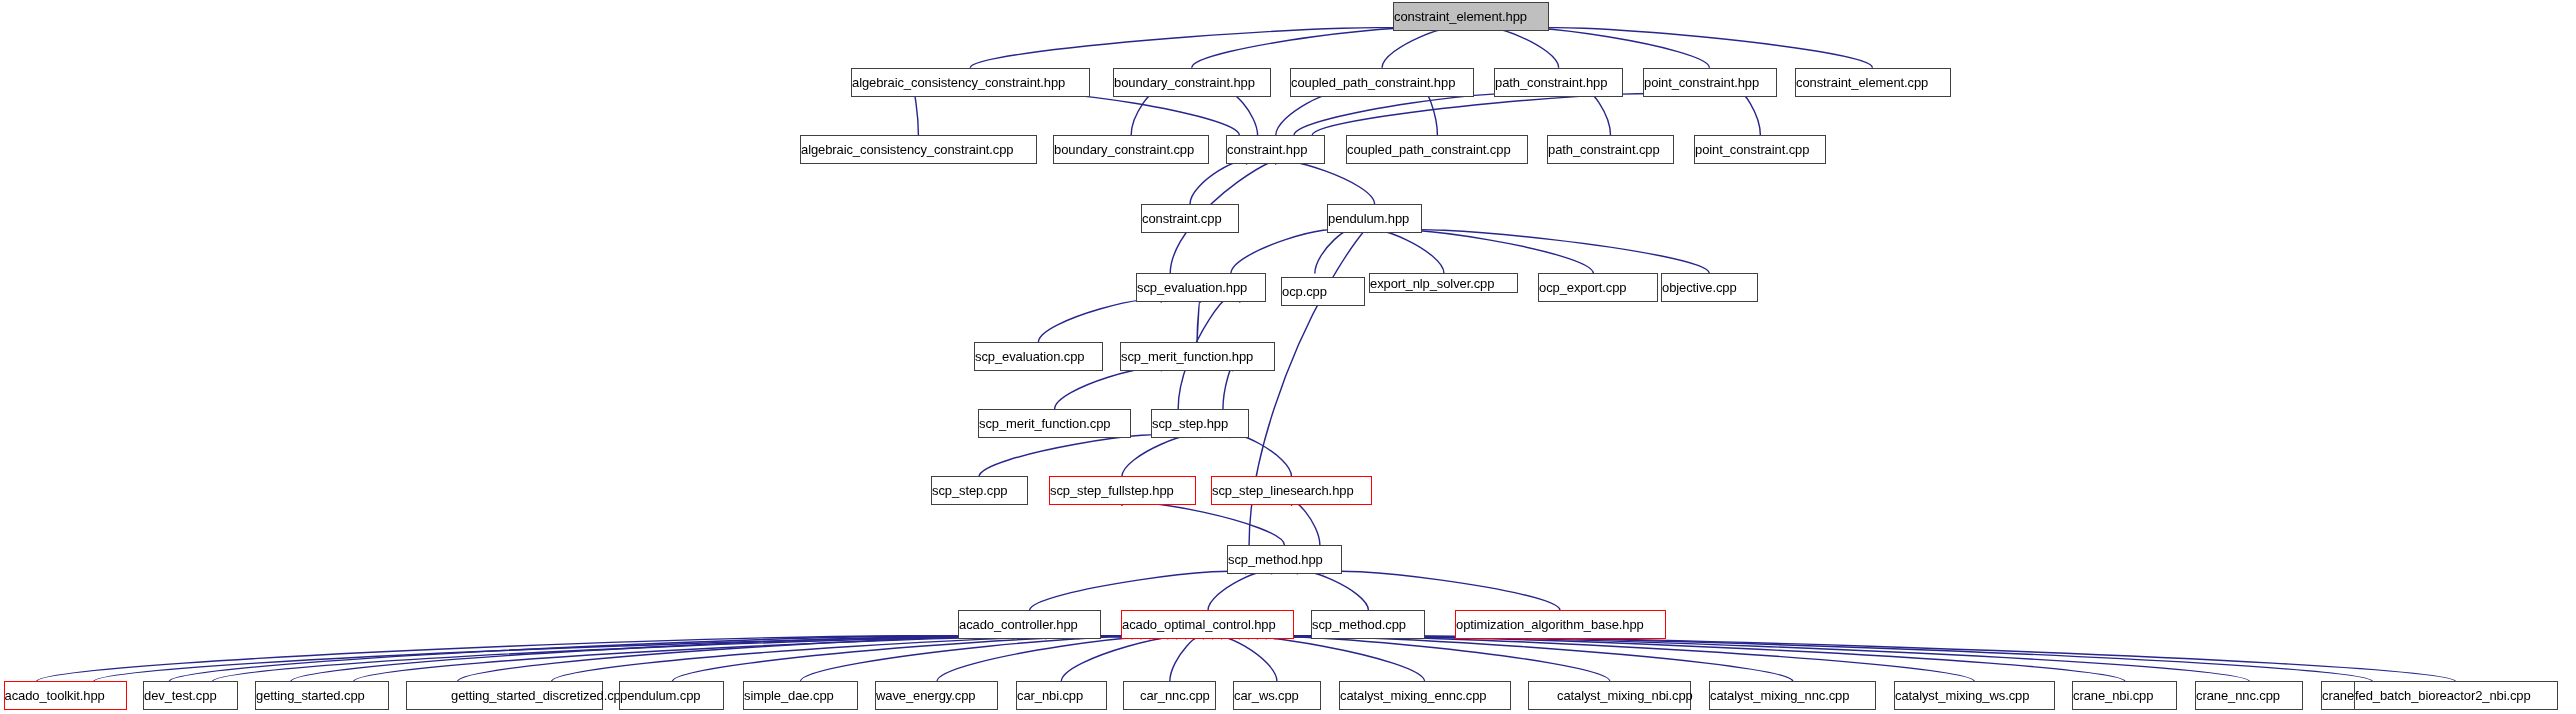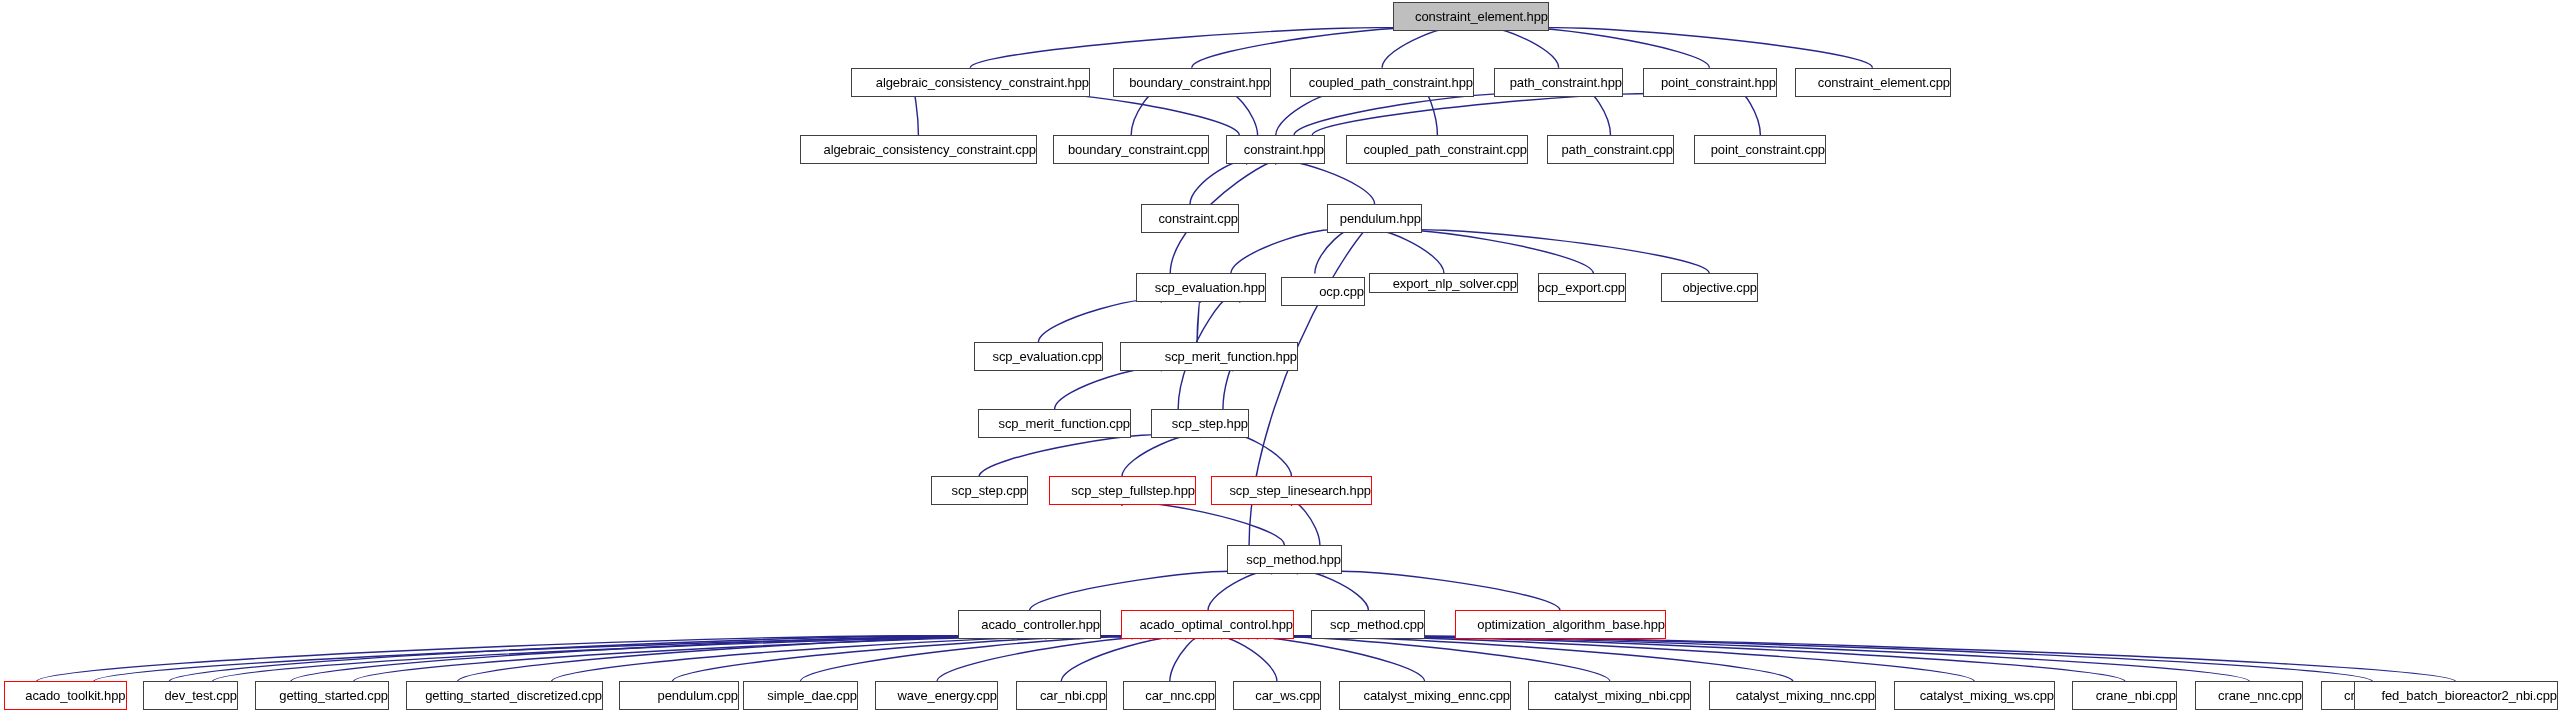--- a/index.html
+++ b/index.html
@@ -21,21 +21,21 @@
     top: 0;
     width: 2576px;
     height: 715px;
     pointer-events: none;
   }
   .node {
     position: absolute;
     box-sizing: border-box;
     display: flex;
     align-items: center;
-    justify-content: flex-end;
+    justify-content: flex-start;
     background: #ffffff;
     border: 0.9px solid #404040;
     color: #000000;
     font-size: 13px;
     line-height: 1;
     white-space: nowrap;
     letter-spacing: -0.1px;
     z-index: 5;
   }
   .node.root {
@@ -171,30 +171,30 @@
       </div>
       <div class="node" style="left: 1136px; top: 273px; width: 130px; height: 29px;">
         <span class="node-label">scp_evaluation.hpp</span>
       </div>
       <div class="node" style="left: 1281px; top: 277px; width: 84px; height: 29px;">
         <span class="node-label">ocp.cpp</span>
       </div>
       <div class="node" style="left: 1369px; top: 273px; width: 149px; height: 20px;">
         <span class="node-label">export_nlp_solver.cpp</span>
       </div>
-      <div class="node" style="left: 1538px; top: 273px; width: 88px; height: 29px;">
+      <div class="node" style="left: 1538px; top: 273px; width: 120px; height: 29px;">
         <span class="node-label">ocp_export.cpp</span>
       </div>
       <div class="node" style="left: 1661px; top: 273px; width: 97px; height: 29px;">
         <span class="node-label">objective.cpp</span>
       </div>
       <div class="node" style="left: 974px; top: 342px; width: 129px; height: 29px;">
         <span class="node-label">scp_evaluation.cpp</span>
       </div>
-      <div class="node" style="left: 1120px; top: 342px; width: 178px; height: 29px; padding-left: 41px;">
+      <div class="node" style="left: 1120px; top: 342px; width: 155px; height: 29px;">
         <span class="node-label">scp_merit_function.hpp</span>
       </div>
       <div class="node" style="left: 978px; top: 409px; width: 153px; height: 29px;">
         <span class="node-label">scp_merit_function.cpp</span>
       </div>
       <div class="node" style="left: 1151px; top: 409px; width: 98px; height: 29px;">
         <span class="node-label">scp_step.hpp</span>
       </div>
       <div class="node" style="left: 931px; top: 476px; width: 97px; height: 29px;">
         <span class="node-label">scp_step.cpp</span>
@@ -225,21 +225,21 @@
       </div>
       <div class="node" style="left: 143px; top: 681px; width: 95px; height: 29px;">
         <span class="node-label">dev_test.cpp</span>
       </div>
       <div class="node" style="left: 255px; top: 681px; width: 134px; height: 29px;">
         <span class="node-label">getting_started.cpp</span>
       </div>
       <div class="node" style="left: 406px; top: 681px; width: 197px; height: 29px; padding-left: 44px;">
         <span class="node-label">getting_started_discretized.cpp</span>
       </div>
-      <div class="node" style="left: 619px; top: 681px; width: 120px; height: 29px; padding-left: 44px;">
+      <div class="node" style="left: 619px; top: 681px; width: 105px; height: 29px;">
         <span class="node-label">pendulum.cpp</span>
       </div>
       <div class="node" style="left: 743px; top: 681px; width: 115px; height: 29px;">
         <span class="node-label">simple_dae.cpp</span>
       </div>
       <div class="node" style="left: 875px; top: 681px; width: 123px; height: 29px;">
         <span class="node-label">wave_energy.cpp</span>
       </div>
       <div class="node" style="left: 1016px; top: 681px; width: 91px; height: 29px;">
         <span class="node-label">car_nbi.cpp</span>

